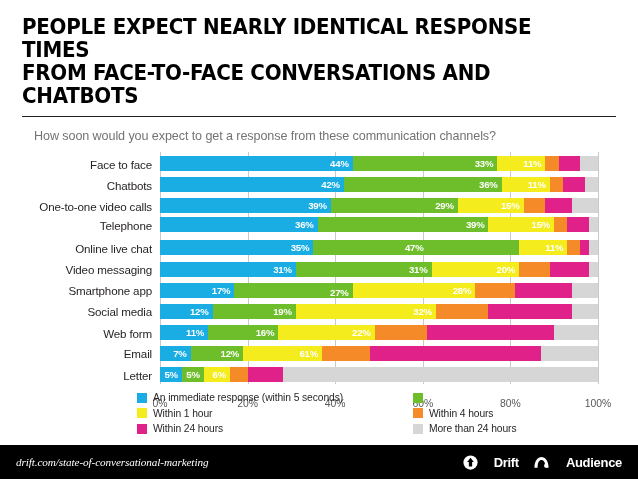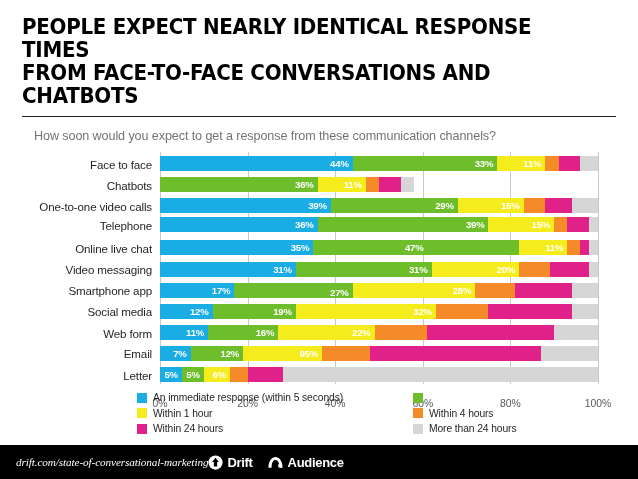--- a/index.html
+++ b/index.html
@@ -158,39 +158,40 @@
   
   #footer {
     position: absolute;
     left: 0;
     bottom: 0;
     width: 638px;
     height: 34px;
     background: #000000;
     display: flex;
     align-items: center;
+    justify-content: space-between;
     padding: 0 16px;
     box-sizing: border-box;
   }
   #footer-url {
     color: #ffffff;
     font-family: "Liberation Serif", serif;
     font-style: italic;
     font-size: 11.2px;
     letter-spacing: -0.1px;
   }
   #footer-logos {
     display: flex;
     align-items: center;
     gap: 14px;
   }
   .logo {
     display: flex;
     align-items: center;
-    gap: 4px;
+    gap: 16px;
   }
   .logo-text {
     color: #ffffff;
     font-size: 13px;
     font-weight: bold;
     letter-spacing: -0.3px;
   }
 </style>
 </head>
 <body>
@@ -223,20 +224,23 @@
             <span class="seg-label">11%</span>
           </div>
           <div class="seg" style="width: 13.14px; background: rgb(245, 138, 41);"></div>
           <div class="seg" style="width: 21.9px; background: rgb(224, 33, 138);"></div>
           <div class="seg" style="width: 17.52px; background: rgb(214, 214, 214);"></div>
         </div>
       </div>
       <div class="row" style="top: 25.1px;">
         <div class="cat-label">Chatbots</div>
         <div class="bar">
+          <div class="seg" style="width: 183.96px; background: rgb(25, 173, 228);">
+            <span class="seg-label">42%</span>
+          </div>
           <div class="seg" style="width: 157.68px; background: rgb(110, 190, 44);">
             <span class="seg-label">36%</span>
           </div>
           <div class="seg" style="width: 48.18px; background: rgb(245, 236, 29);">
             <span class="seg-label">11%</span>
           </div>
           <div class="seg" style="width: 13.14px; background: rgb(245, 138, 41);"></div>
           <div class="seg" style="width: 21.9px; background: rgb(224, 33, 138);"></div>
           <div class="seg" style="width: 13.14px; background: rgb(214, 214, 214);"></div>
         </div>
@@ -363,21 +367,21 @@
       <div class="row" style="top: 193.9px;">
         <div class="cat-label">Email</div>
         <div class="bar">
           <div class="seg" style="width: 30.66px; background: rgb(25, 173, 228);">
             <span class="seg-label">7%</span>
           </div>
           <div class="seg" style="width: 52.56px; background: rgb(110, 190, 44);">
             <span class="seg-label">12%</span>
           </div>
           <div class="seg" style="width: 78.84px; background: rgb(245, 236, 29);">
-            <span class="seg-label">95%</span>
+            <span class="seg-label">61%</span>
           </div>
           <div class="seg" style="width: 48.18px; background: rgb(245, 138, 41);"></div>
           <div class="seg" style="width: 170.82px; background: rgb(224, 33, 138);"></div>
           <div class="seg" style="width: 56.94px; background: rgb(214, 214, 214);"></div>
         </div>
       </div>
       <div class="row" style="top: 215px;">
         <div class="cat-label">Letter</div>
         <div class="bar">
           <div class="seg" style="width: 21.9px; background: rgb(25, 173, 228);">

